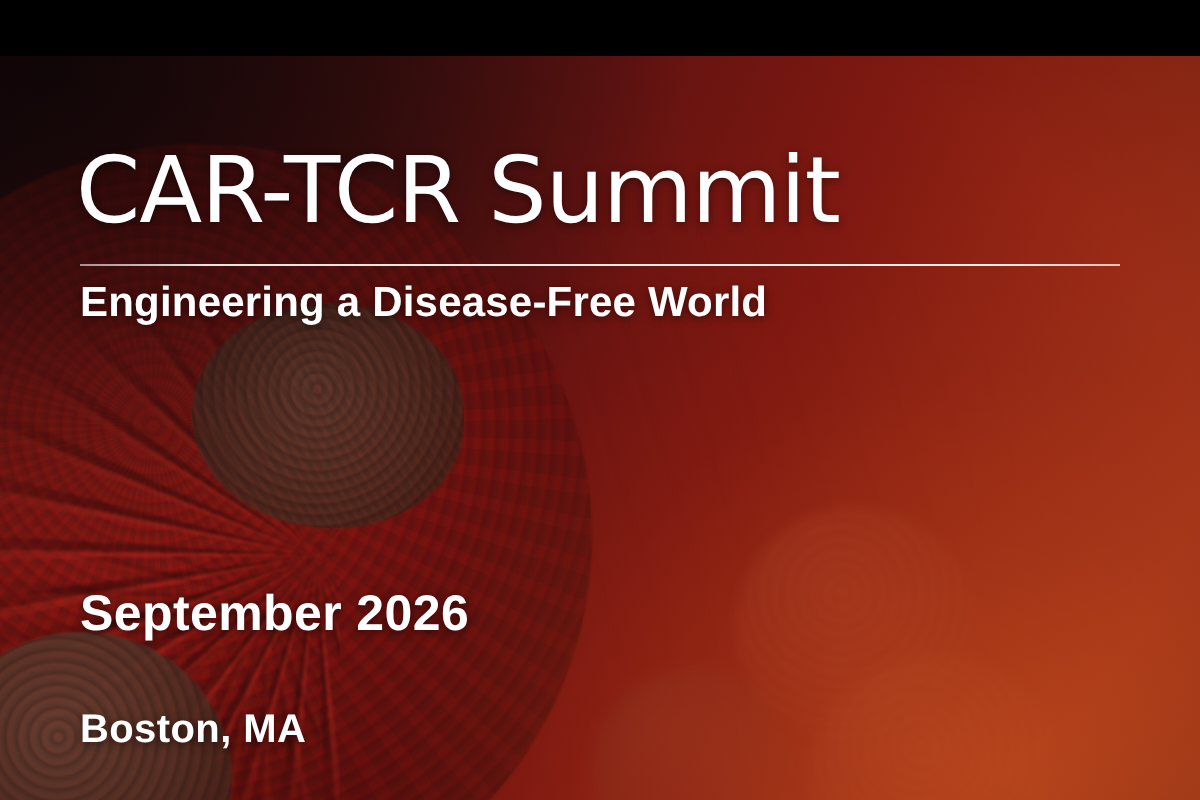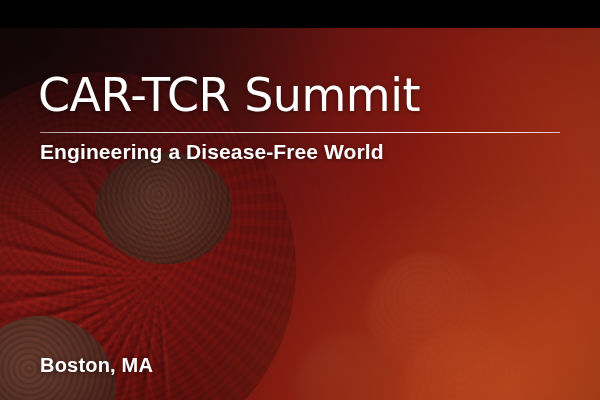--- a/index.html
+++ b/index.html
@@ -391,17 +391,18 @@
   <div class="bg-layer" id="bg-vignette"></div>
 
   <div id="content">
 
     <h1 id="title">CAR-TCR Summit</h1>
 
     <div id="title-rule"></div>
 
     <p id="subtitle">Engineering a Disease-Free World</p>
 
+    <p id="date-line">September 2026</p>
 
     <p id="location-line">Boston, MA</p>
 
   </div>
 </div>
 
 </body></html>

